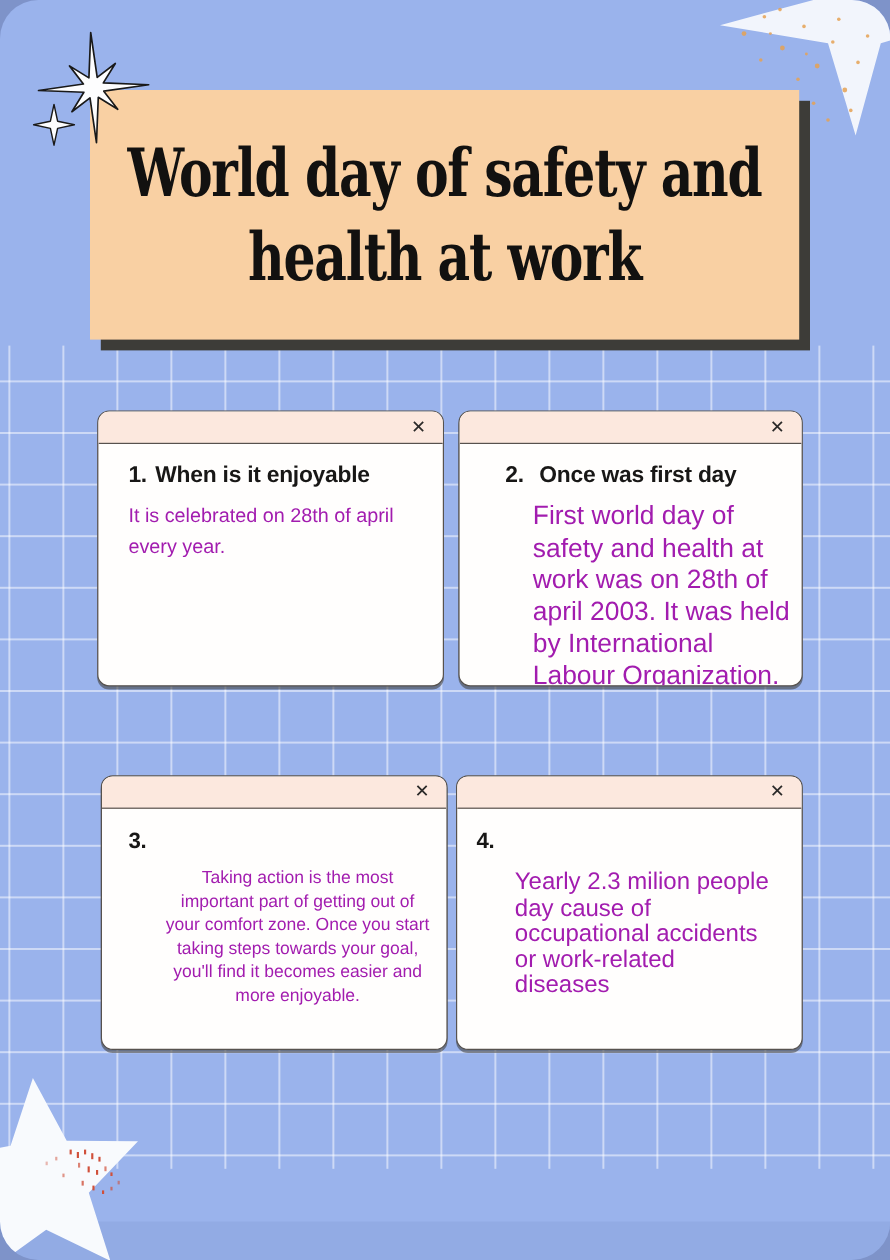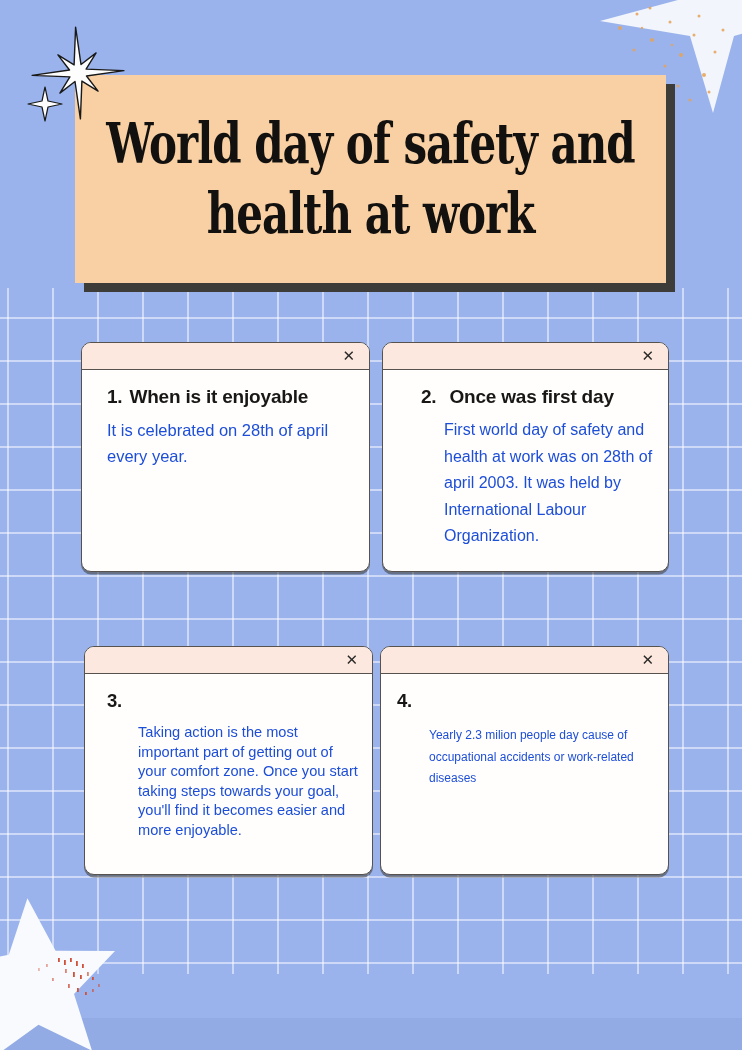--- a/index.html
+++ b/index.html
@@ -1,19 +1,20 @@
 <!DOCTYPE html>
 <html><head>
 <meta charset="utf-8">
 <style>
   html,body{margin:0;padding:0;background:#7e93c9;}
   .page{
     position:relative;width:742px;height:1050px;overflow:hidden;
     background:#9ab3ec;
     font-family:"Liberation Sans","DejaVu Sans",sans-serif;
+    border-radius:32px;
   }
   
   .grid-overlay{
     position:absolute;left:0;top:288px;width:742px;height:686px;z-index:1;
     background-image:
       linear-gradient(to right, rgba(255,255,255,0.5) 2px, transparent 2px),
       linear-gradient(to bottom, rgba(255,255,255,0.5) 2px, transparent 2px);
     background-size:45px 43px;
     background-position:7px 29px;
   }
@@ -57,25 +58,25 @@
   }
   .card-heading{
     display:flex;margin-top:16px;font-weight:700;color:#181716;
     font-size:19px;letter-spacing:-0.2px;white-space:nowrap;
   }
   .card-heading .num{flex:none;}
   .card-1 .card-heading{padding-left:25px;} .card-1 .num{margin-right:7px;}
   .card-2 .card-heading{padding-left:38px;} .card-2 .num{margin-right:13px;}
   .card-3 .card-heading{padding-left:22px;font-size:18.5px;} .card-3 .num{margin-right:4px;}
   .card-4 .card-heading{padding-left:16px;font-size:18.5px;} .card-4 .num{margin-right:4px;}
-  .card-text{color:#1d4ed8;}
+  .card-text{color:#a21caf;}
   .card-1 .card-text{margin:9px 18px 0 25px;font-size:16.5px;line-height:26px;max-width:250px;}
-  .card-2 .card-text{margin:9px 6px 0 61px;font-size:16px;line-height:26.5px;max-width:216px;}
-  .card-3 .card-text{margin:11px 14px 0 53px;font-size:14.6px;line-height:19.5px;max-width:222px;}
-  .card-4 .card-text{margin:13px 23px 0 48px;font-size:12px;line-height:21.5px;max-width:238px;}
+  .card-2 .card-text{margin:9px 6px 0 61px;font-size:22px;line-height:26.5px;max-width:216px;}
+  .card-3 .card-text{margin:11px 14px 0 53px;font-size:14.6px;line-height:19.5px;max-width:222px;text-align:center;}
+  .card-4 .card-text{margin:13px 23px 0 48px;font-size:20px;line-height:21.5px;max-width:238px;}
 </style>
 </head>
 <body>
 
 <div class="page">
 
   <div class="grid-overlay"></div>
   <div class="bottom-band"></div>
 
   <svg class="decor" style="left:28px;top:23px;" width="100" height="100" viewBox="0 0 100 100">

